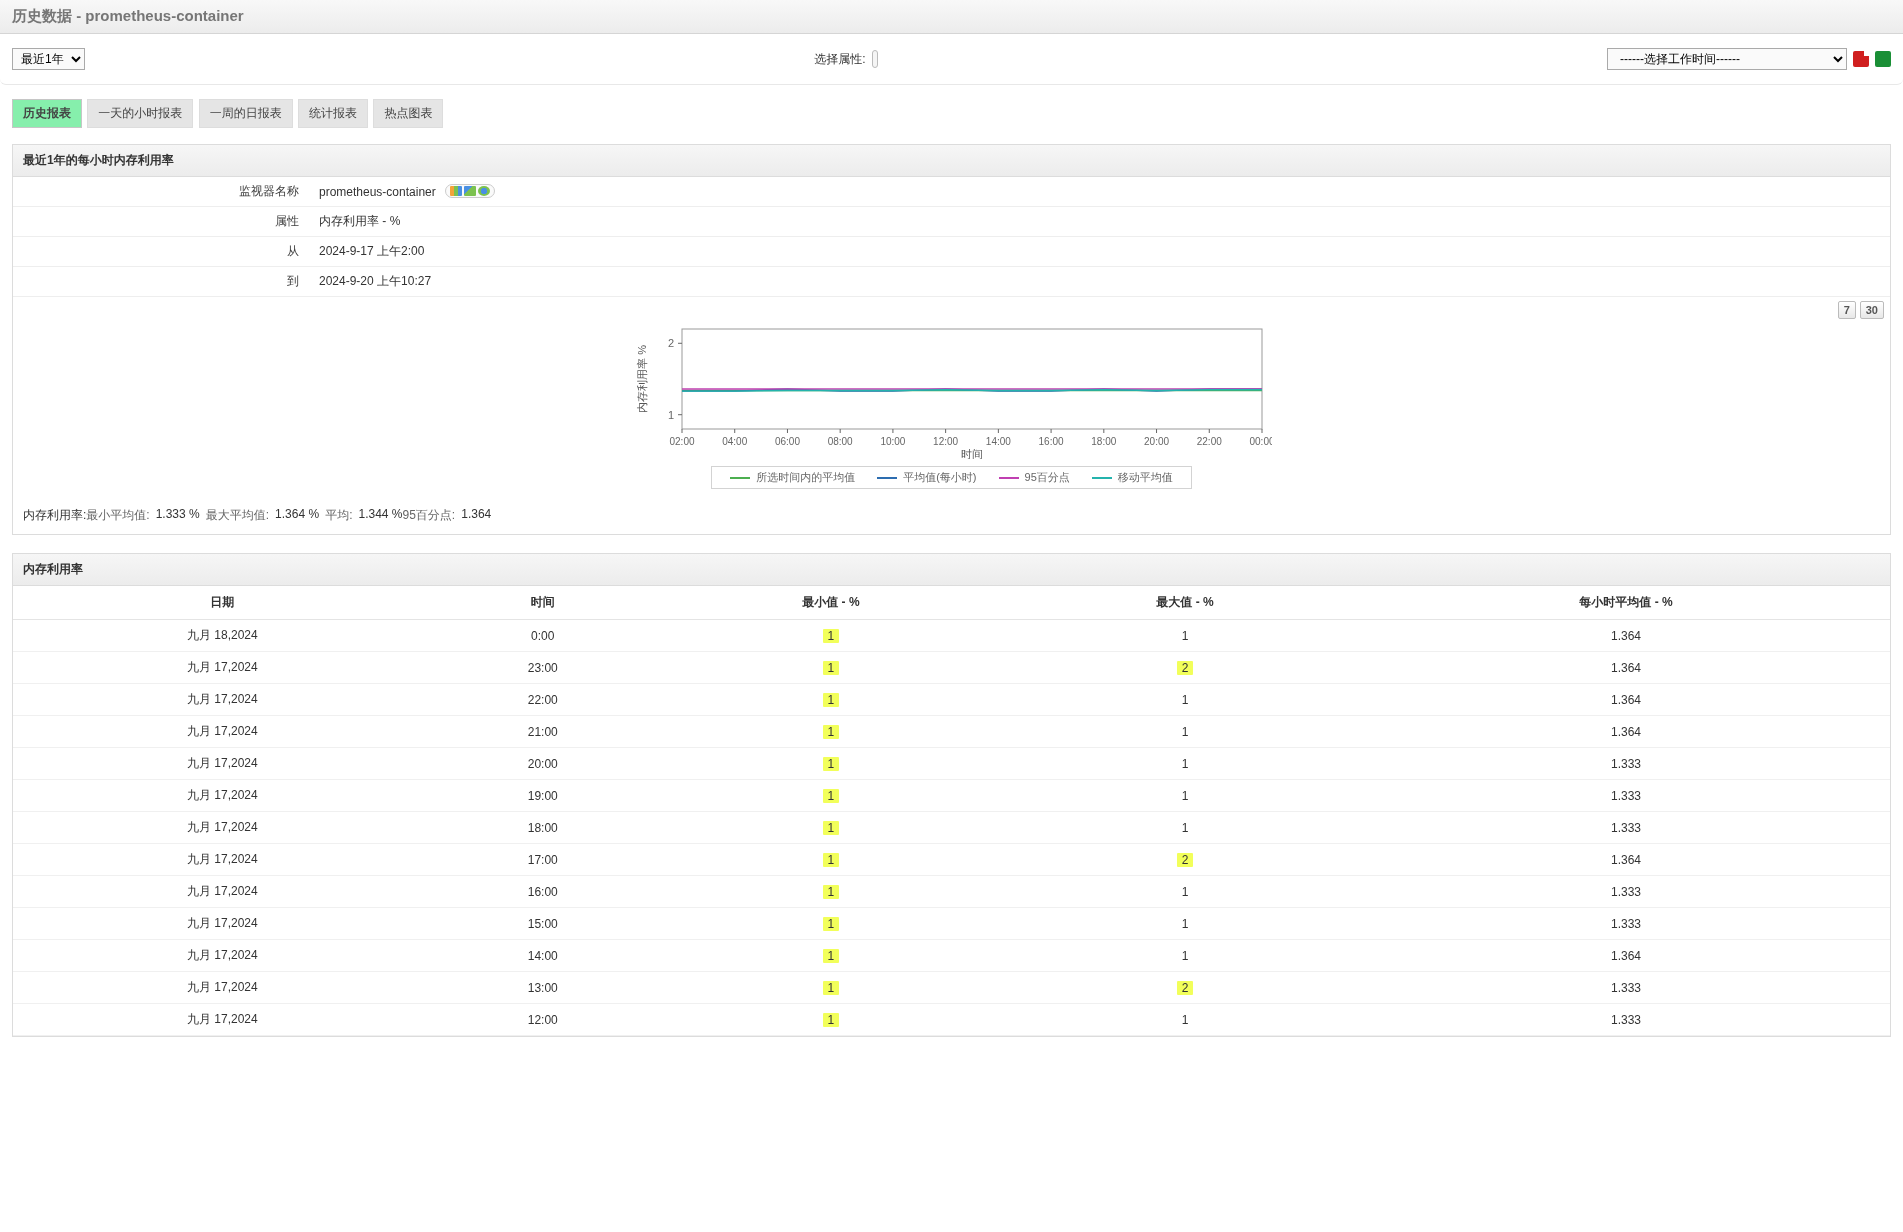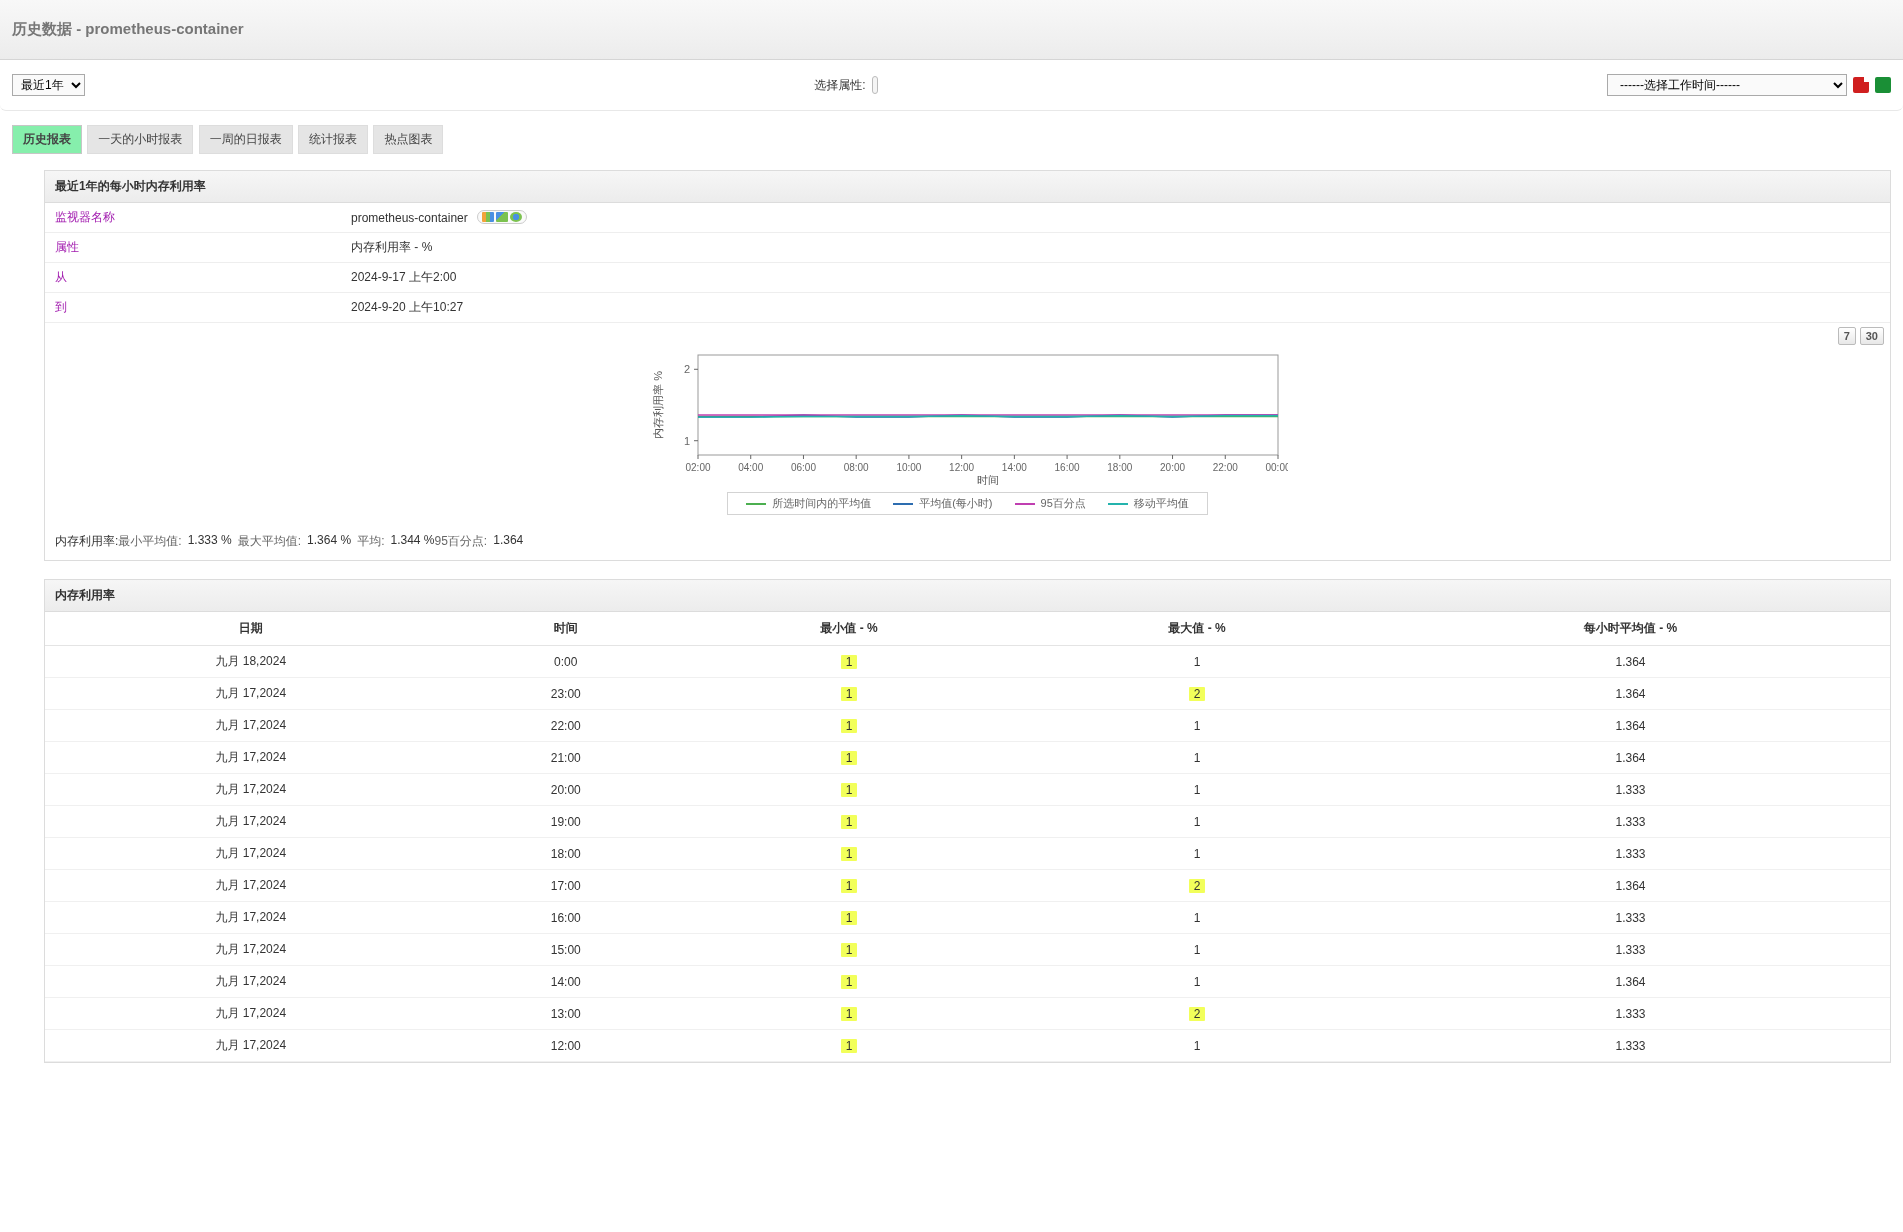--- a/index.html
+++ b/index.html
@@ -1,21 +1,21 @@
 <!DOCTYPE html>
 <html><head>
 <meta charset="utf-8">
 <style>
 * { margin: 0; padding: 0; box-sizing: border-box; }
 body { font-family: Arial, "Microsoft YaHei", sans-serif; font-size: 12px; color: #333; background: #fff; }
 
 .header-bar {
   background: linear-gradient(#f8f8f8, #ececec);
   border-bottom: 1px solid #d5d5d5;
-  padding: 20px 12px;
+  padding: 7px 12px;
   font-size: 15px;
   font-weight: bold;
   color: #767676;
 }
 
 .toolbar {
   display: flex;
   justify-content: space-between;
   align-items: center;
   padding: 14px 12px;
@@ -91,42 +91,42 @@
 }
 .tabs button.active {
   background: #86efac;
   border: 1px solid #c6c6c6;
   font-weight: bold;
 }
 
 .section {
   border: 1px solid #dcdcdc;
   margin-bottom: 18px;
-  margin-left: 32px;
 }
 .section-header {
   background: linear-gradient(#f6f6f6, #ececec);
   border-bottom: 1px solid #dcdcdc;
   padding: 7px 10px;
   font-weight: bold;
   font-size: 12px;
 }
 
 .meta-table {
   width: 100%;
   border-collapse: collapse;
 }
 .meta-table td {
   padding: 6px 10px;
   border-bottom: 1px solid #eee;
   font-size: 12px;
 }
 .meta-table td:first-child {
   width: 296px;
-  color: #a21caf;
+  color: #404040;
+  text-align: right;
 }
 .mini-icons {
   display: inline-flex;
   gap: 2px;
   margin-left: 6px;
   border: 1px solid #ccc;
   padding: 1px 4px;
   border-radius: 9px;
   background: #fafafa;
 }

